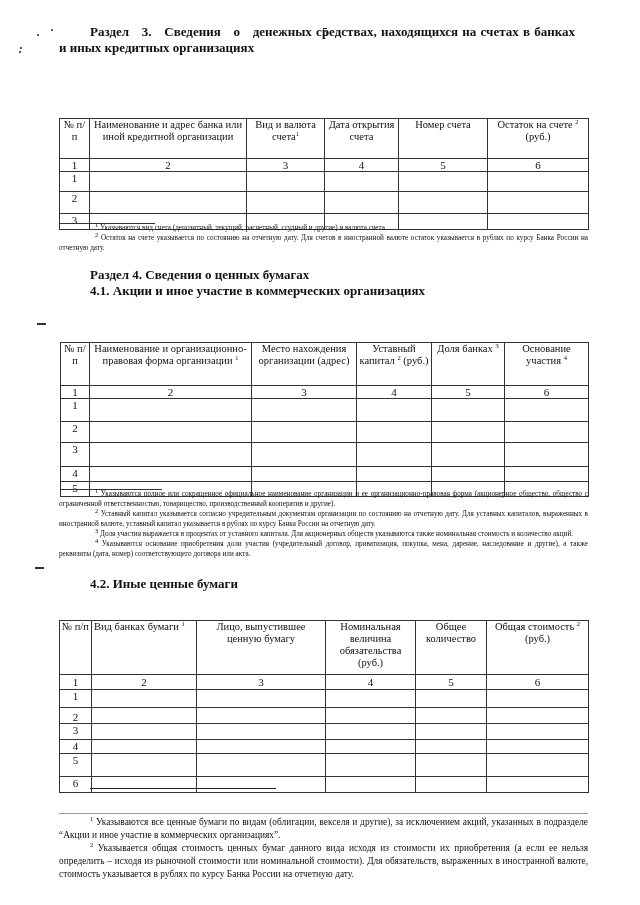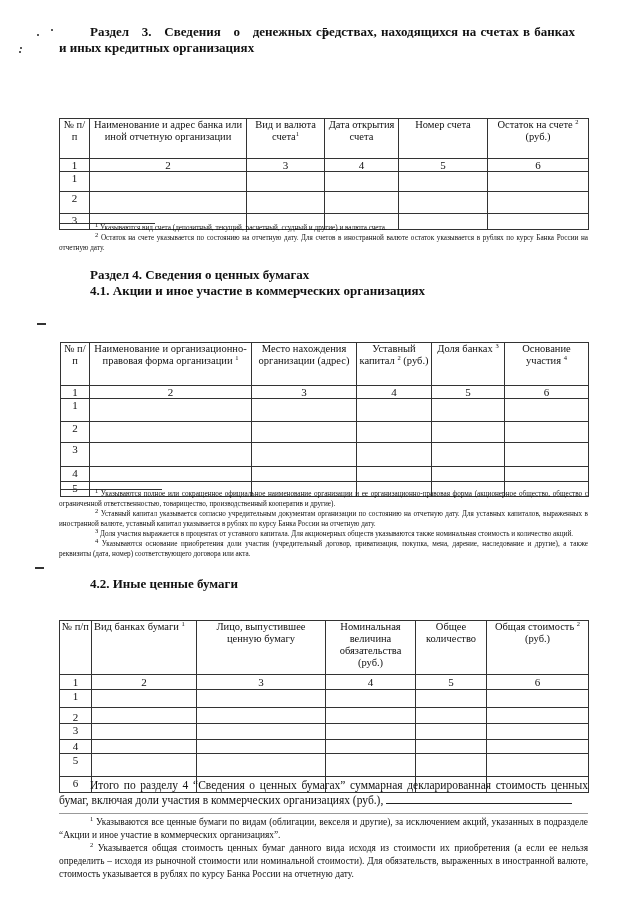--- a/index.html
+++ b/index.html
@@ -43,21 +43,21 @@
       <col style="width:30px">
       <col style="width:157px">
       <col style="width:78px">
       <col style="width:74px">
       <col style="width:89px">
       <col style="width:101px">
     </colgroup>
   <tbody>
       <tr style="height:40px;">
     <td>№ п/п</td>
-    <td>Наименование и адрес банка или иной отчетную организации</td>
+    <td>Наименование и адрес банка или иной кредитной организации</td>
     <td><span>Вид и валюта счета</span><sup>1</sup></td>
     <td>Дата открытия счета</td>
     <td>Номер счета</td>
     <td><span>Остаток на счете</span> <sup>2</sup> <span>(руб.)</span></td>
   </tr>
   <tr class="nums" style="height:13px;">
     <td>1</td>
     <td>2</td>
     <td>3</td>
     <td>4</td>
@@ -250,21 +250,20 @@
     <td></td>
         <td></td>
         <td></td>
         <td></td>
         <td></td>
   </tr>
 </tbody>
   </table>
 
 <div class="abs total" style="left:59px;top:778px;width:529px;text-indent:31px;">
-  <span>Итого по разделу 4 “Сведения о ценных бумагах” суммарная декларированная стоимость ценных бумаг, включая доли участия в коммерческих организациях (руб.),</span>
   <span class="blank"></span>
 </div>
 
 <div class="abs fnrule" style="left:59px;top:813px;width:529px;background:#999;"></div>
 <div class="abs fn2" style="left:59px;top:816px;width:529px;">
   <div style="text-indent:31px;"><sup>1</sup> <span>Указываются все ценные бумаги по видам (облигации, векселя и другие), за исключением акций, указанных в подразделе “Акции и иное участие в коммерческих организациях”.</span></div>
   <div style="text-indent:31px;"><sup>2</sup> <span>Указывается общая стоимость ценных бумаг данного вида исходя из стоимости их приобретения (а если ее нельзя определить – исходя из рыночной стоимости или номинальной стоимости). Для обязательств, выраженных в иностранной валюте, стоимость указывается в рублях по курсу Банка России на отчетную дату.</span></div>
 </div>
 
 </body></html>

